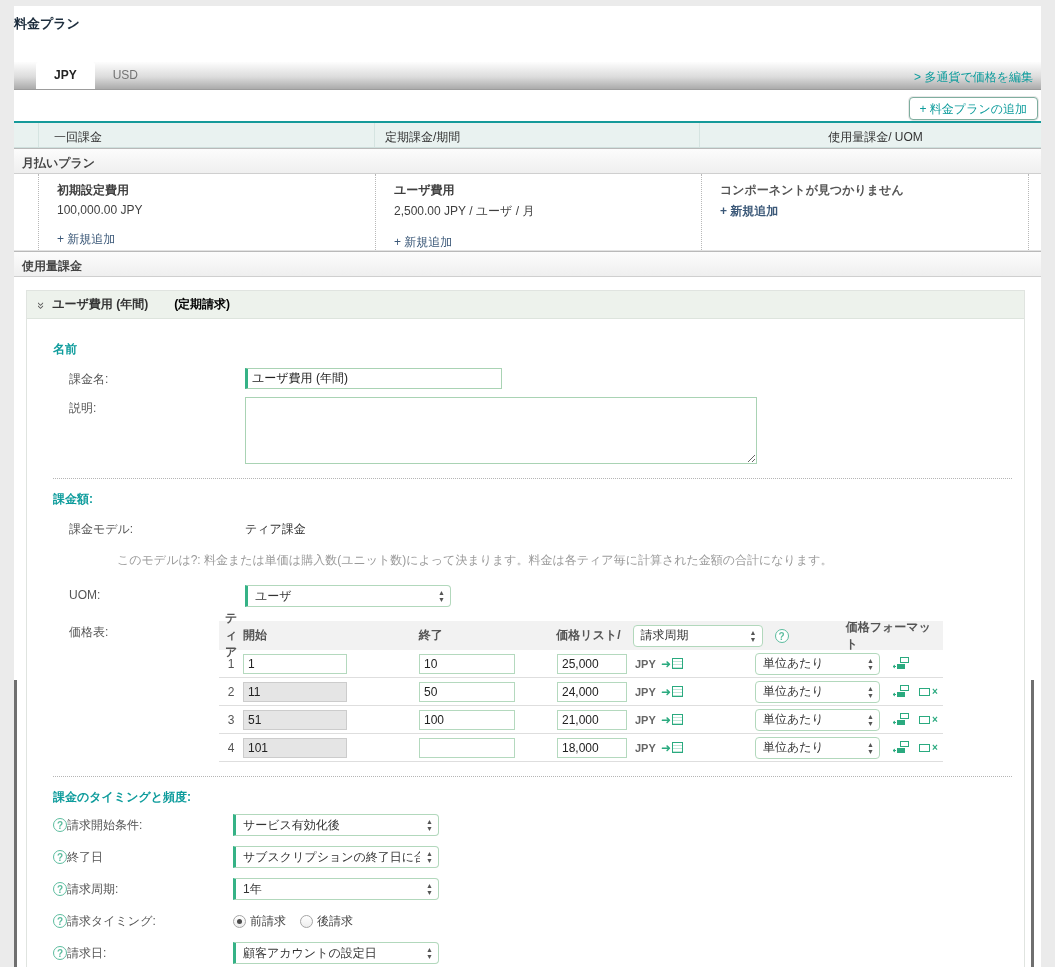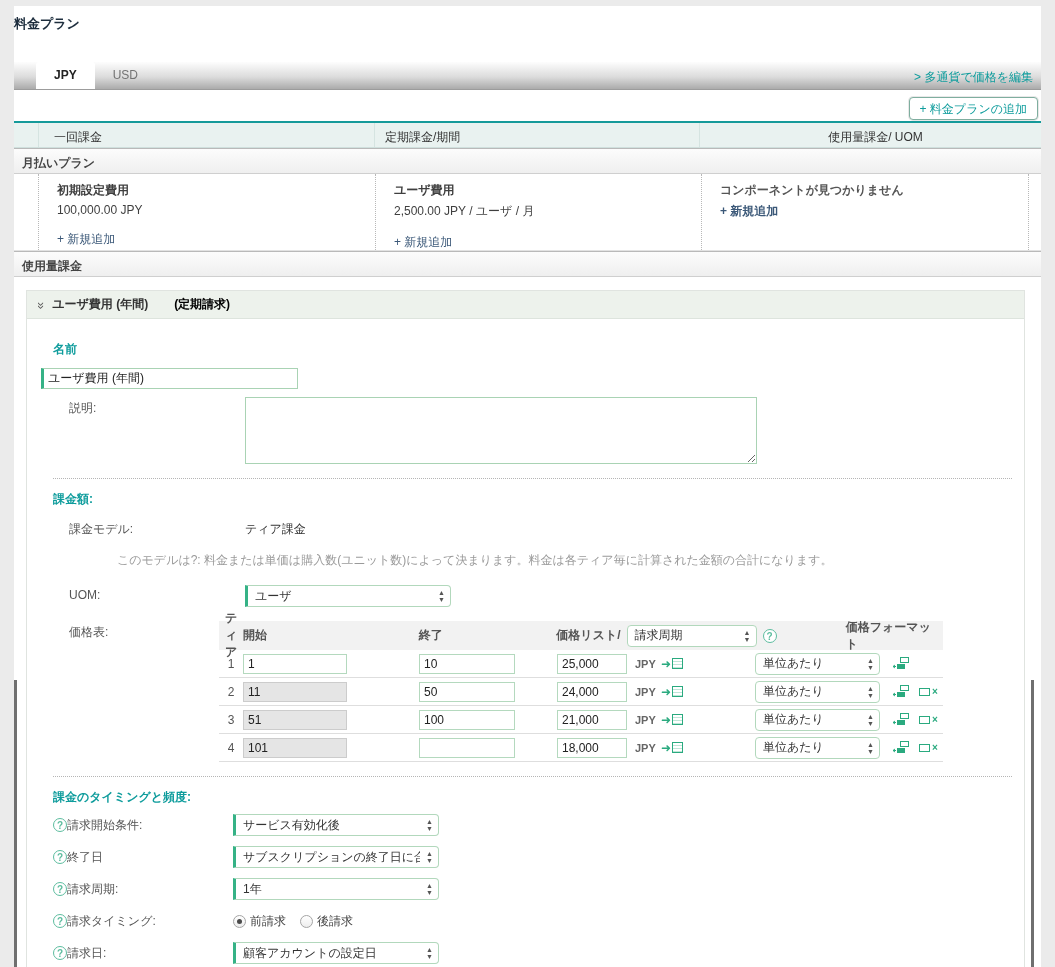--- a/index.html
+++ b/index.html
@@ -94,21 +94,21 @@
   .col-arr { width:38px; }
   .col-fsp { width:56px; }
   .col-fmt { width:130px; }
   .col-act { flex:1; display:flex; align-items:center; gap:10px; padding-left:8px; }
   .tin { border:1px solid #b4d9be; height:20px; font-family:inherit; font-size:12px; padding:1px 4px; width:100%; outline:none; color:#222; }
   .tin.ro { background:#e5e5e5; border:1px solid #cccccc; }
   .pt-head .h-tier { width:24px; padding-left:6px; }
   .pt-head .h-start { width:104px; }
   .pt-head .h-g1 { width:72px; }
   .pt-head .h-end { width:138px; }
-  .pt-head .h-pl { display:flex; align-items:center; gap:6px; width:290px; }
+  .pt-head .h-pl { display:flex; align-items:center; gap:12px; width:290px; }
   .pt-head .h-fmt { }
 
   
   .help-ic { display:inline-block; width:14px; height:14px; border:1px solid #5dbd9f; border-radius:50%;
     color:#5dbd9f; font-size:10px; font-weight:bold; text-align:center; line-height:13px; background:#fff; }
   .toall { display:inline-flex; align-items:center; gap:1px; cursor:pointer; }
   .toall .ar { color:#2aaa7f; font-weight:bold; font-size:12px; }
   .toall .bx { width:11px; height:11px; border:1px solid #2aaa7f; background:repeating-linear-gradient(#fff 0 2px,#bfe6d8 2px 3px); }
   .ic-add { cursor:pointer; }
   .ic-del { display:inline-flex; align-items:center; gap:2px; cursor:pointer; color:#2aaa7f; }
@@ -177,20 +177,21 @@
       <span class="chev">»</span>
       <span class="editor-title">ユーザ費用 (年間)</span>
       <span class="editor-sub">(定期請求)</span>
     </div>
 
     <div class="form">
 
       <div class="teal-head">名前</div>
 
       <div class="frow">
+        <div class="lbl">課金名:</div>
         <input class="inp" type="text" value="ユーザ費用 (年間)" style="">
       </div>
 
       <div class="frow">
         <div class="lbl">説明:</div>
         <textarea class="txa" style=""></textarea>
       </div>
 
       <hr class="dotted-hr">
 

